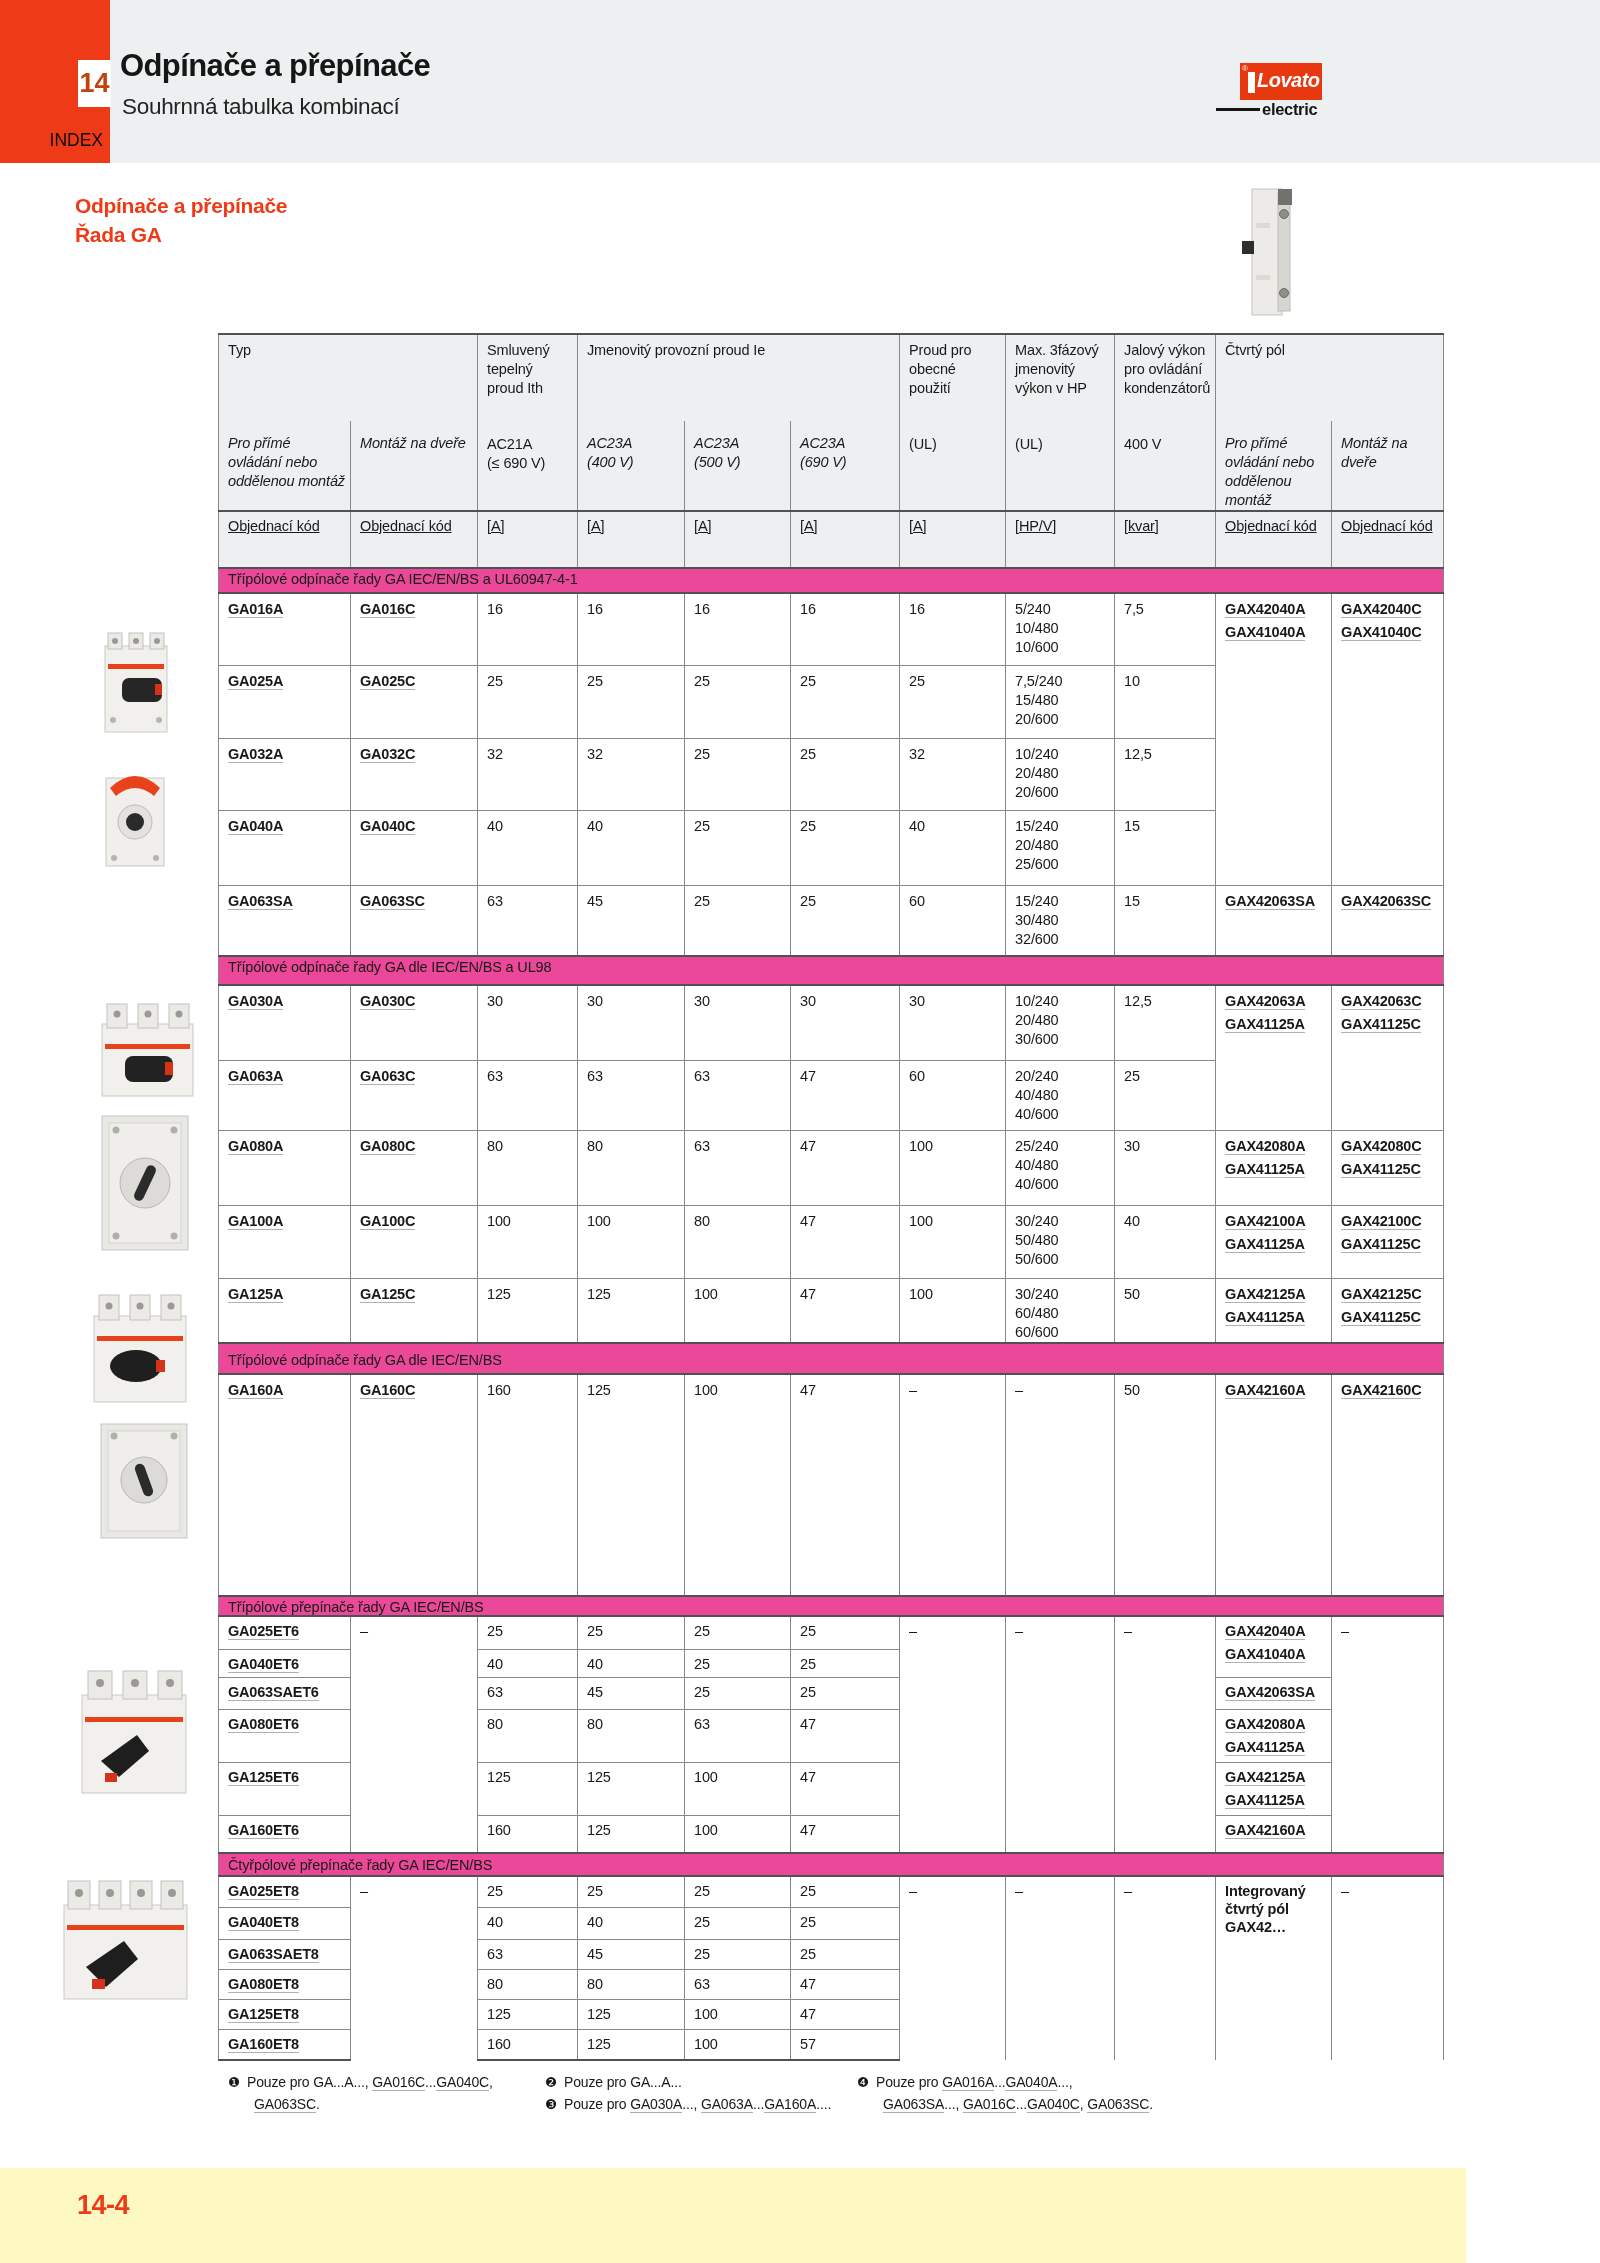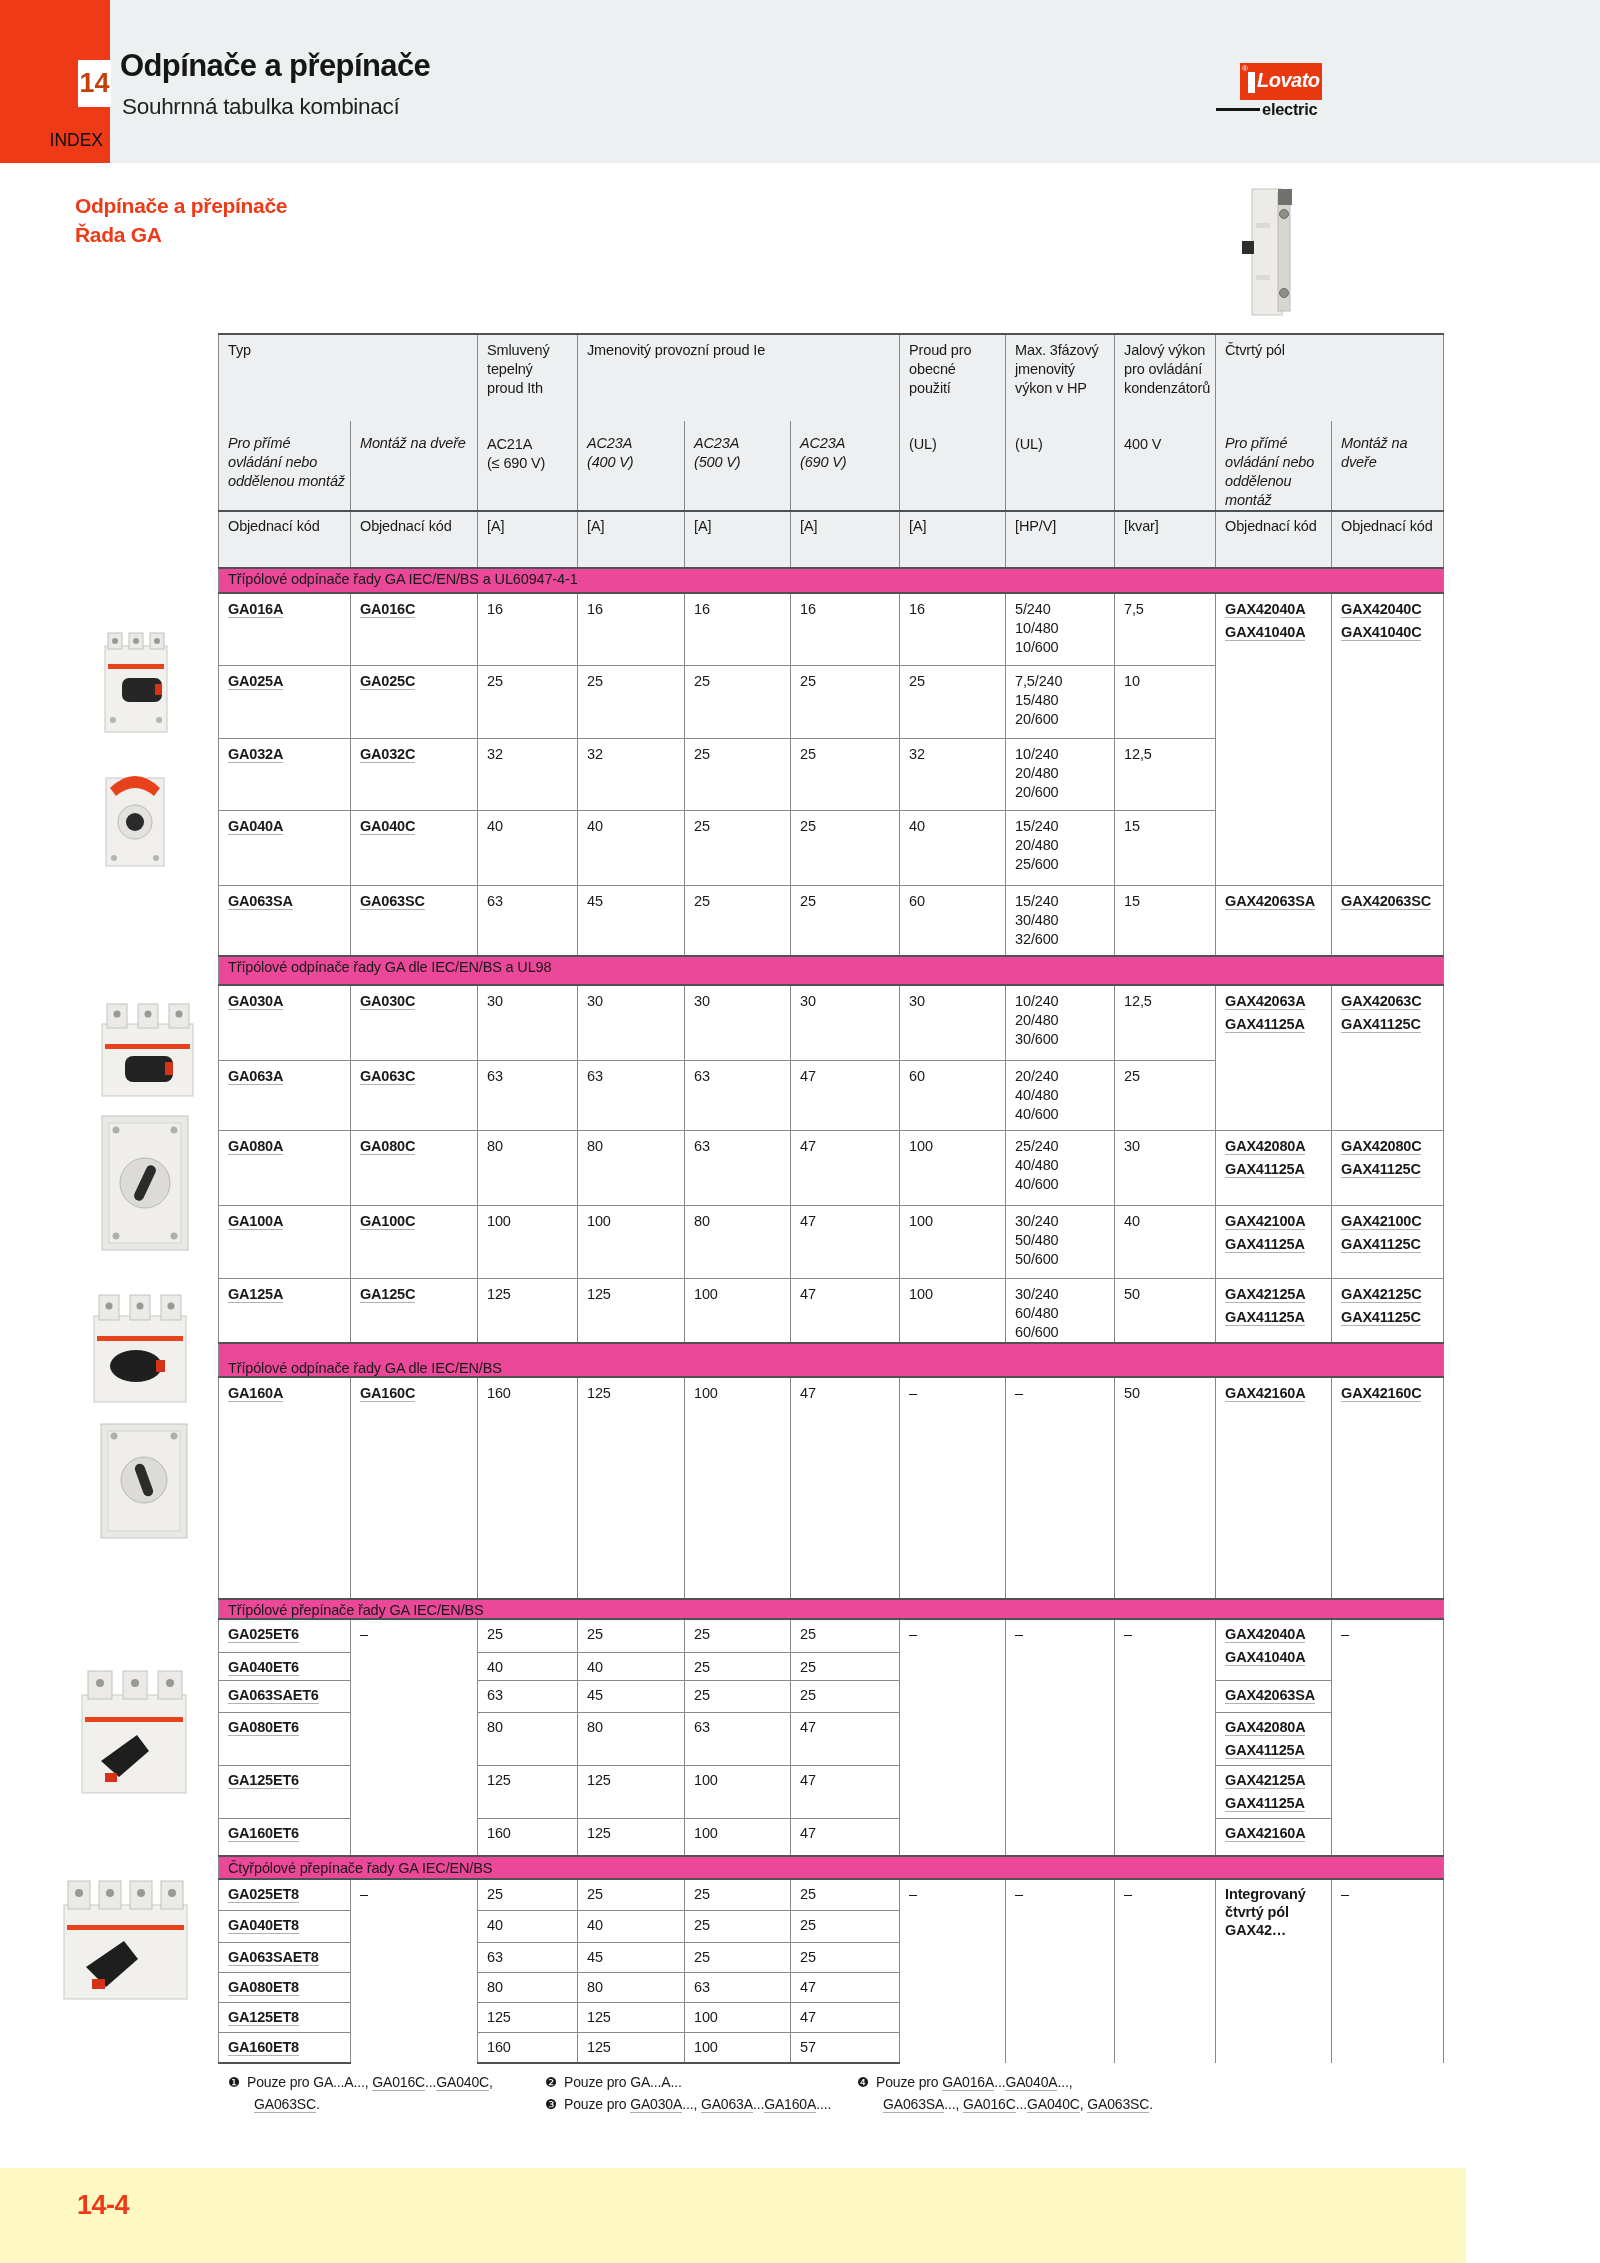--- a/index.html
+++ b/index.html
@@ -28,21 +28,21 @@
   .ga-heading{position:absolute;left:75px;top:191px;color:#ee3a16;font-size:21px;font-weight:700;line-height:29px;letter-spacing:-0.3px;}
 
   
   .gatable{position:absolute;left:218px;top:333px;width:1225px;border-collapse:collapse;table-layout:fixed;}
   .gatable th,.gatable td{border-left:1px solid #85898c;vertical-align:top;text-align:left;
       font-size:14.5px;font-weight:400;letter-spacing:-0.15px;padding:6px 5px 0 9px;overflow:hidden;}
   .gatable tr > *:last-child{border-right:1px solid #85898c;}
   .gatable td{border-top:1px solid #85898c;line-height:19px;background:#fff;}
   .gatable th{background:#edeff0;line-height:19px;}
   tr.hr1 th{border-top:2px solid #4e5254;margin-left:24px;}
-  tr.hr3 th{border-top:2px solid #4e5254;padding-top:5px;}
+  tr.hr3 th{border-top:2px solid #4e5254;padding-top:5px;text-decoration:underline;}
   td.sect{border-top:2px solid #4e5254;border-bottom:2px solid #4e5254;background:#ec4899;
       padding:2px 0 0 9px;line-height:16px;}
   tr.lastrow td{border-bottom:2px solid #4e5254;}
   th.rel{position:relative;}
   .hsub{position:absolute;top:100px;left:9px;line-height:19px;}
   tr.hr2 th{padding-top:13px;font-style:italic;}
   .code{font-weight:700;border-bottom:1px solid #aeb2b5;display:inline-block;line-height:16px;margin-bottom:2px;letter-spacing:-0.2px;}
   .codeln{margin-bottom:3px;}
   .b{font-weight:700;}
   td.short{padding-top:5px;line-height:18px;}
@@ -480,21 +480,21 @@
       <div class="codeln"><span class="code">GAX42125A</span></div>
       <div class="codeln"><span class="code">GAX41125A</span></div>
     </td>
     <td>
       <div class="codeln"><span class="code">GAX42125C</span></div>
       <div class="codeln"><span class="code">GAX41125C</span></div>
     </td>
   </tr>
 
   <tr style="height:31px">
-    <td class="sect" colspan="11" style="padding-top:16px">Třípólové odpínače řady GA dle IEC/EN/BS</td>
+    <td class="sect" colspan="11" style="padding-top:8px">Třípólové odpínače řady GA dle IEC/EN/BS</td>
   </tr>
   <tr style="height:222px">
     <td><span class="code">GA160A</span></td>
     <td><span class="code">GA160C</span></td>
     <td>160</td>
         <td>125</td>
     <td>100</td>
         <td>47</td>
     <td>–</td>
         <td>–</td>

